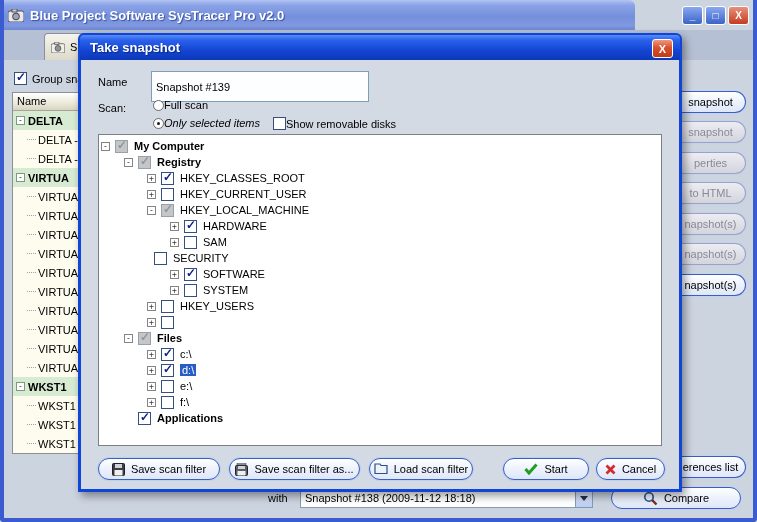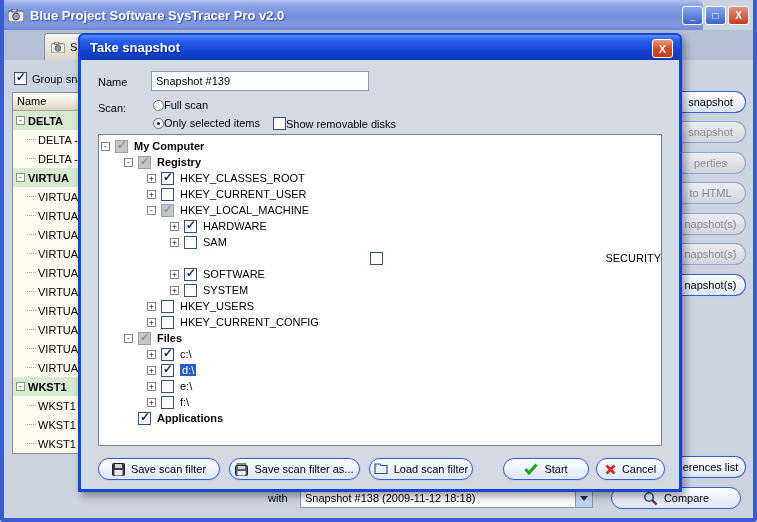--- a/index.html
+++ b/index.html
@@ -3,21 +3,21 @@
 <meta charset="utf-8">
 <style>
   * { margin:0; padding:0; box-sizing:border-box; }
   body { font-family:"Liberation Sans", sans-serif; background:#555; }
   #stage { position:relative; width:757px; height:522px; overflow:hidden;
            background:#ccd4e0; font-size:11px; color:#000; }
 
   
   .win-border { position:absolute; inset:0; border:4px solid #3a5cd0; border-top:none;
                 border-radius:0 0 4px 4px; pointer-events:none; z-index:5; }
-  .titlebar { position:absolute; left:0; top:0; width:703px; height:30px;
+  .titlebar { position:absolute; left:0; top:0; width:635px; height:30px;
               background:linear-gradient(180deg,#b2c4f2 0%,#8aa2e6 18%,#7490dc 55%,#8098e0 85%,#6d87d2 100%);
               border-radius:6px 6px 0 0; display:flex; align-items:center; padding:0 8px; }
   .titlebar .ttl { color:#fff; font-weight:bold; font-size:13px; text-shadow:1px 1px 1px #3a50a0; margin-left:6px; }
   .wbtns { position:absolute; right:8px; top:6px; display:flex; gap:2px; }
   .wbtn { width:21px; height:19px; border:1px solid #fff; border-radius:3px; color:#fff;
           font-size:10px; font-weight:bold; display:flex; align-items:center; justify-content:center;
           background:linear-gradient(180deg,#89a8f0,#3c64c8); }
   .wbtn.close { background:linear-gradient(180deg,#e8907a,#c53c20); }
 
   .tabstrip { position:absolute; left:4px; top:30px; width:749px; height:30px; background:#b6c0d4; }
@@ -62,21 +62,21 @@
             box-shadow:3px 4px 8px rgba(0,0,0,.4); }
   .dlg-title { position:absolute; left:-1px; top:-1px; width:600px; height:25px;
                background:linear-gradient(180deg,#5a8cf8 0%,#2a62ec 20%,#1446d4 60%,#0c38b8 100%);
                border-radius:4px 4px 0 0; display:flex; align-items:center; padding:0 10px;
                color:#fff; font-weight:bold; font-size:13px; text-shadow:1px 1px 1px #0a2a80; }
   .dlg-close { position:absolute; right:6px; top:3px; width:21px; height:19px;
                border:1px solid #fff; border-radius:3px; color:#fff; font-weight:bold; font-size:11px;
                display:flex; align-items:center; justify-content:center;
                background:linear-gradient(180deg,#ef9a7e,#d9512c 45%,#c03a18); }
   .dlg-label { position:absolute; font-size:11px; }
-  .txtin { position:absolute; left:70px; top:35px; width:218px; height:20px; background:#fdfeff;
+  .txtin { position:absolute; left:70px; top:35px; width:218px; height:31px; background:#fdfeff;
            border:1px solid #7f9db9; font-family:"Liberation Sans",sans-serif; font-size:11px; padding:0 4px; }
   .radio { width:11px; height:11px; border:1px solid #6a6a6a; border-radius:50%; background:#fff;
            position:relative; flex:none; }
   .radio.sel::after { content:""; position:absolute; inset:3px; background:#1a1a1a; border-radius:50%; }
   .ctl { position:absolute; display:flex; align-items:center; }
   .cb { width:13px; height:13px; border:1px solid #35507c; background:#fff; position:relative; flex:none; }
   .cb.on::after { content:"✓"; position:absolute; left:1px; top:-3px; font-size:12px; font-weight:bold; color:#10218a; }
   .cb.grey { background:#c6c6c6; border-color:#98a0a8; }
   .cb.grey::after { content:"✓"; position:absolute; left:1px; top:-3px; font-size:12px; font-weight:bold; color:#8b97a6; }
 
@@ -267,21 +267,21 @@
       </div>
 
     <span class="dlg-label" style="left:17px; top:40px;">Name</span>
     <input class="txtin" value="Snapshot #139" style="">
 
     <span class="dlg-label" style="left:17px; top:66px;">Scan:</span>
     <div class="ctl" style="left:72px; top:63px;">
       <span class="radio"></span>
       <span>Full scan</span>
     </div>
-    <div class="ctl" style="left:72px; top:81px;">
+    <div class="ctl" style="left:72px; top:81px;font-style:italic;">
       <span class="radio sel"></span>
       <span>Only selected items</span>
     </div>
     <div class="ctl" style="left:192px; top:81px;">
       <span class="cb"></span>
       <span>Show removable disks</span>
     </div>
 
     <div class="tree">
         <div class="trow" style="padding-left: 2px;">
@@ -312,21 +312,21 @@
         <div class="trow" style="padding-left: 71px;">
           <span class="exp">+</span>
           <span class="cb on"></span>
           <span class="tlabel">HARDWARE</span>
         </div>
         <div class="trow" style="padding-left: 71px;">
           <span class="exp">+</span>
           <span class="cb"></span>
           <span class="tlabel">SAM</span>
         </div>
-        <div class="trow" style="padding-left: 41px; justify-content: space-between;">
+        <div class="trow" style="padding-left: 41px;">
           <span class="exp none"></span>
           <span class="cb"></span>
           <span class="tlabel">SECURITY</span>
         </div>
         <div class="trow" style="padding-left: 71px;">
           <span class="exp">+</span>
           <span class="cb on"></span>
           <span class="tlabel">SOFTWARE</span>
         </div>
         <div class="trow" style="padding-left: 71px;">
@@ -335,21 +335,20 @@
           <span class="tlabel">SYSTEM</span>
         </div>
         <div class="trow" style="padding-left: 48px;">
           <span class="exp">+</span>
           <span class="cb"></span>
           <span class="tlabel">HKEY_USERS</span>
         </div>
         <div class="trow" style="padding-left: 48px;">
           <span class="exp">+</span>
           <span class="cb"></span>
-          <span class="tlabel">HKEY_CURRENT_CONFIG</span>
         </div>
         <div class="trow" style="padding-left: 25px;">
           <span class="exp">-</span>
           <span class="cb grey"></span>
           <span class="tlabel bold">Files</span>
         </div>
         <div class="trow" style="padding-left: 48px;">
           <span class="exp">+</span>
           <span class="cb on"></span>
           <span class="tlabel">c:\</span>

